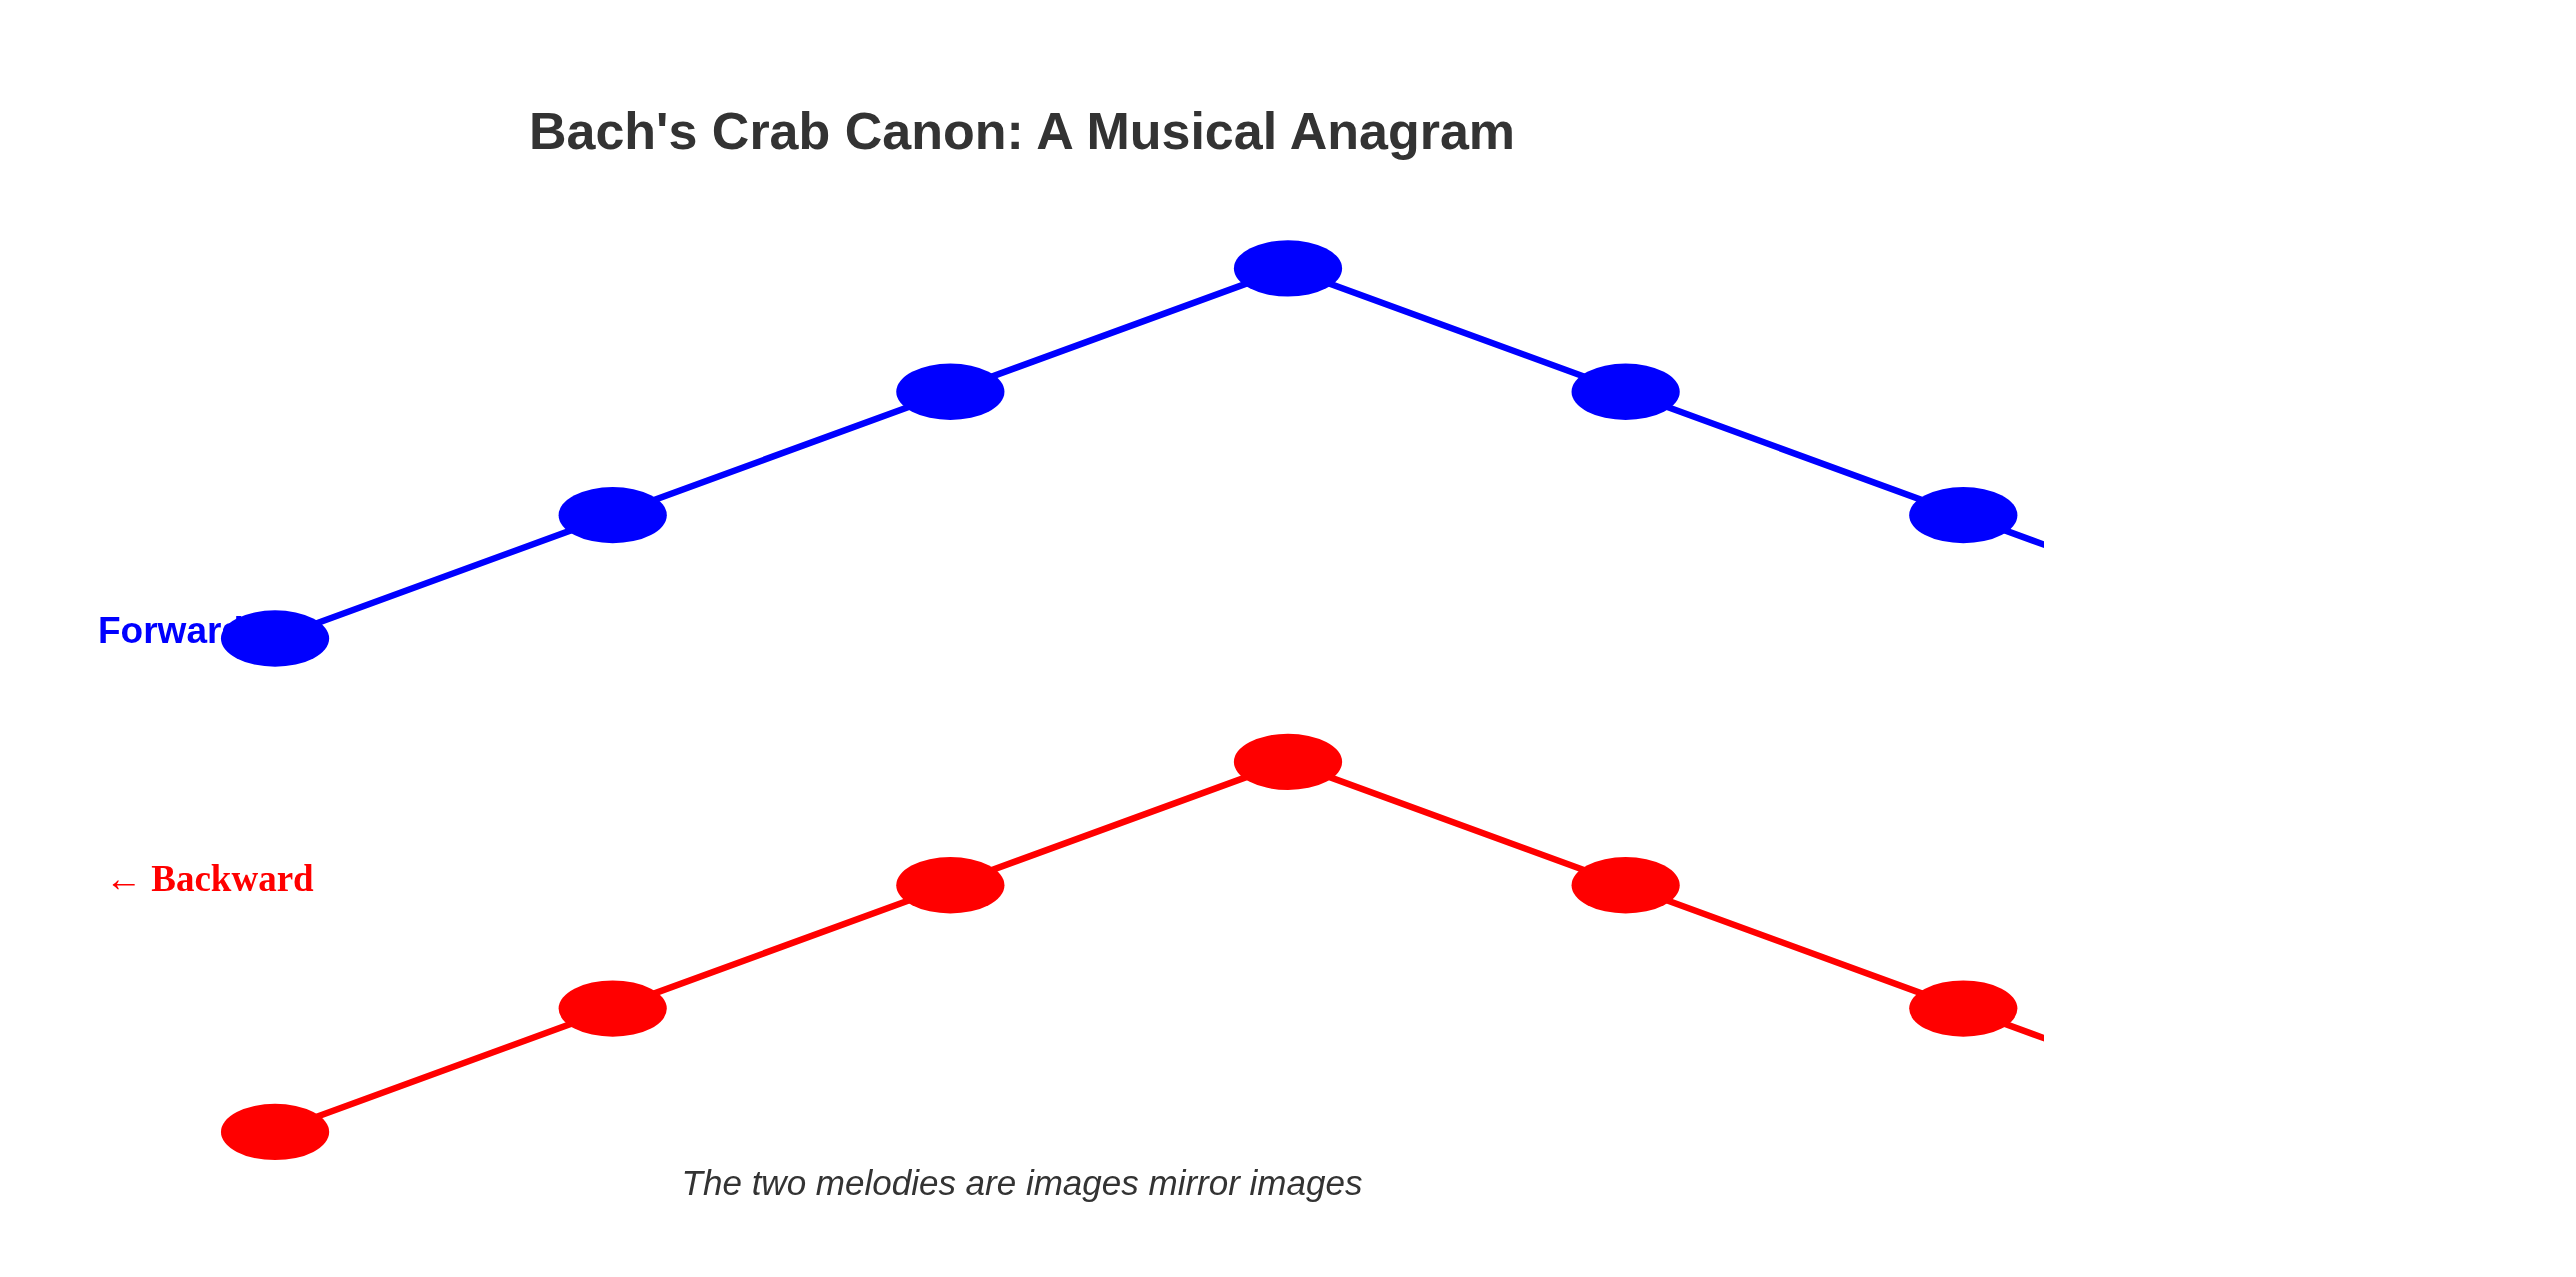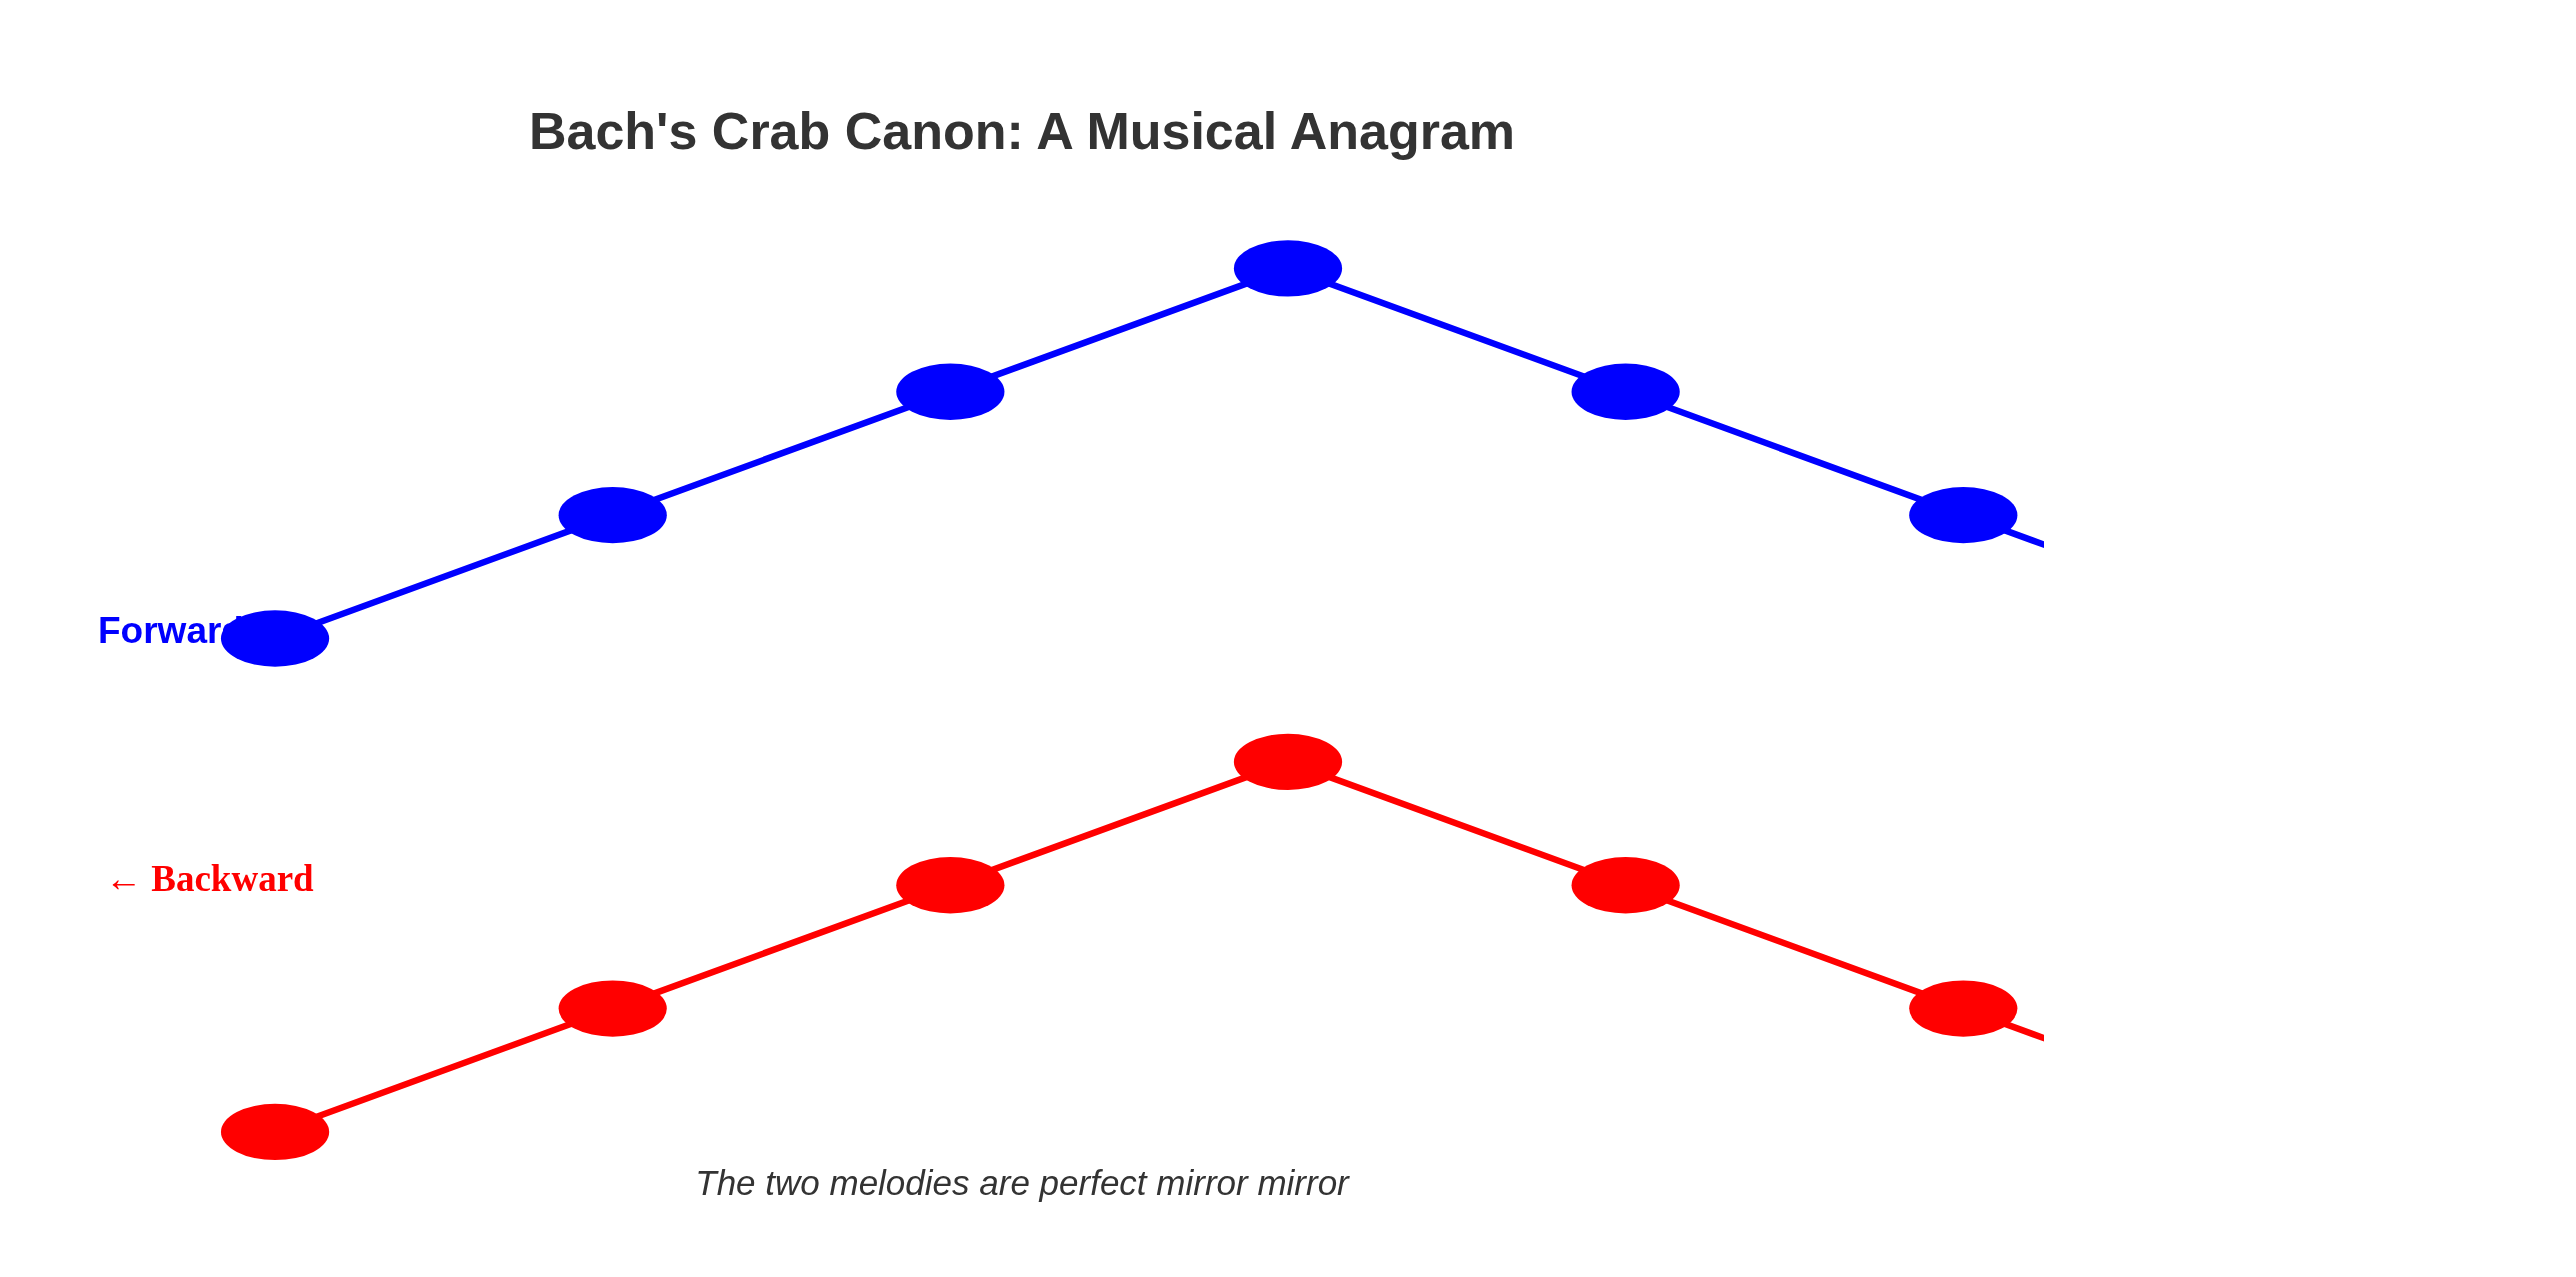--- a/index.html
+++ b/index.html
@@ -54,21 +54,21 @@
 <body>
 
 <div class="canvas">
 
   <div class="chart-title">Bach's Crab Canon: A Musical Anagram</div>
 
   <div class="series-label forward-label">Forward</div>
 
   <div class="series-label backward-label">← Backward</div>
 
-  <div class="chart-caption">The two melodies are perfect mirror mirror</div>
+  <div class="chart-caption">The two melodies are images mirror images</div>
 
   <svg class="plot" viewBox="0 0 3570 1770" xmlns="http://www.w3.org/2000/svg">
   <g>
         <polyline points="381,885 849,714 1317,543 1785,372 2253,543 2721,714 3189,885" fill="none" stroke="#0000ff" stroke-width="9"></polyline>
         <ellipse cx="381" cy="885" rx="75" ry="39" fill="#0000ff"></ellipse>
         <ellipse cx="849" cy="714" rx="75" ry="39" fill="#0000ff"></ellipse>
         <ellipse cx="1317" cy="543" rx="75" ry="39" fill="#0000ff"></ellipse>
         <ellipse cx="1785" cy="372" rx="75" ry="39" fill="#0000ff"></ellipse>
         <ellipse cx="2253" cy="543" rx="75" ry="39" fill="#0000ff"></ellipse>
         <ellipse cx="2721" cy="714" rx="75" ry="39" fill="#0000ff"></ellipse>

